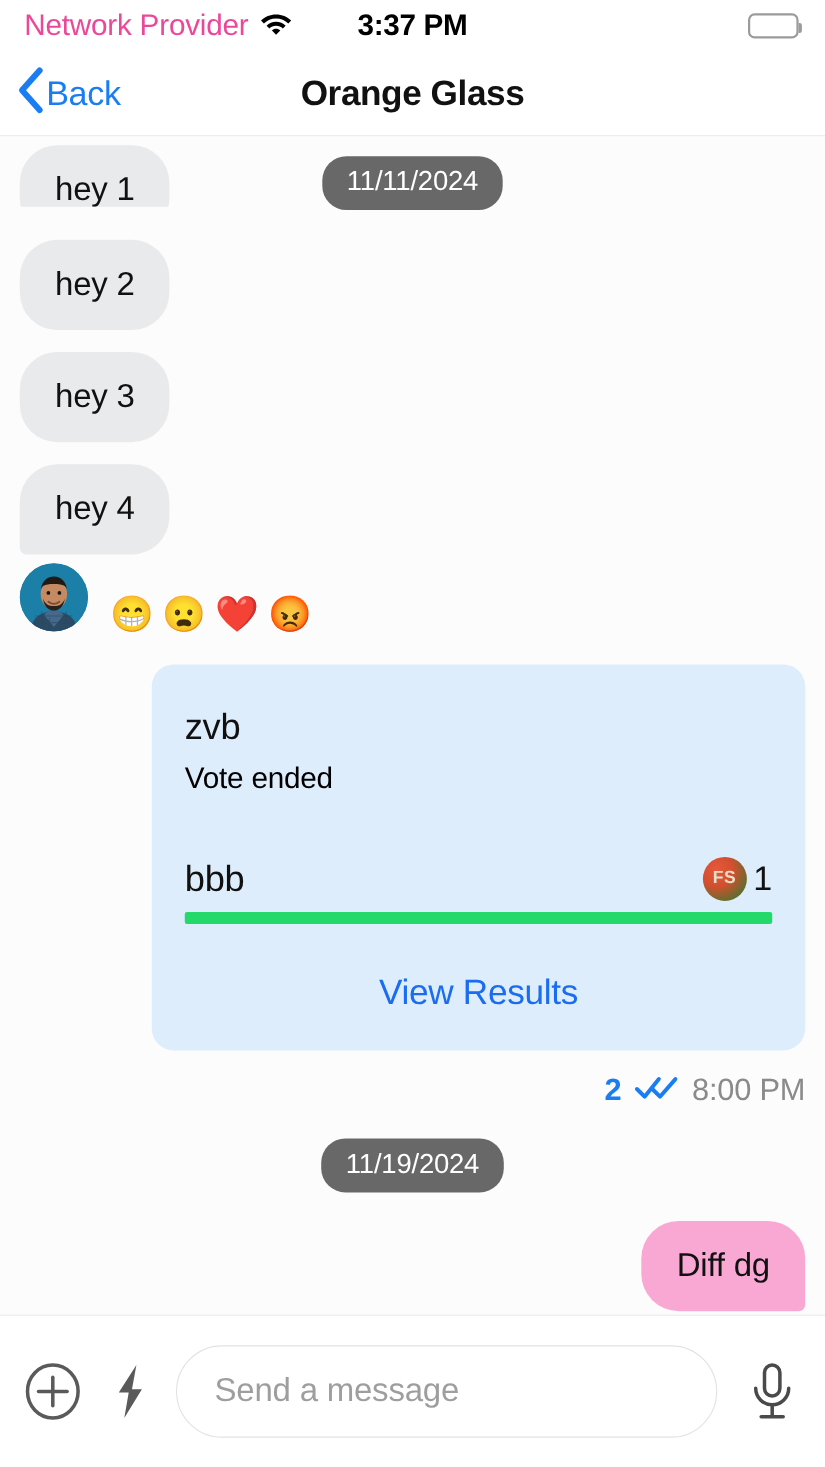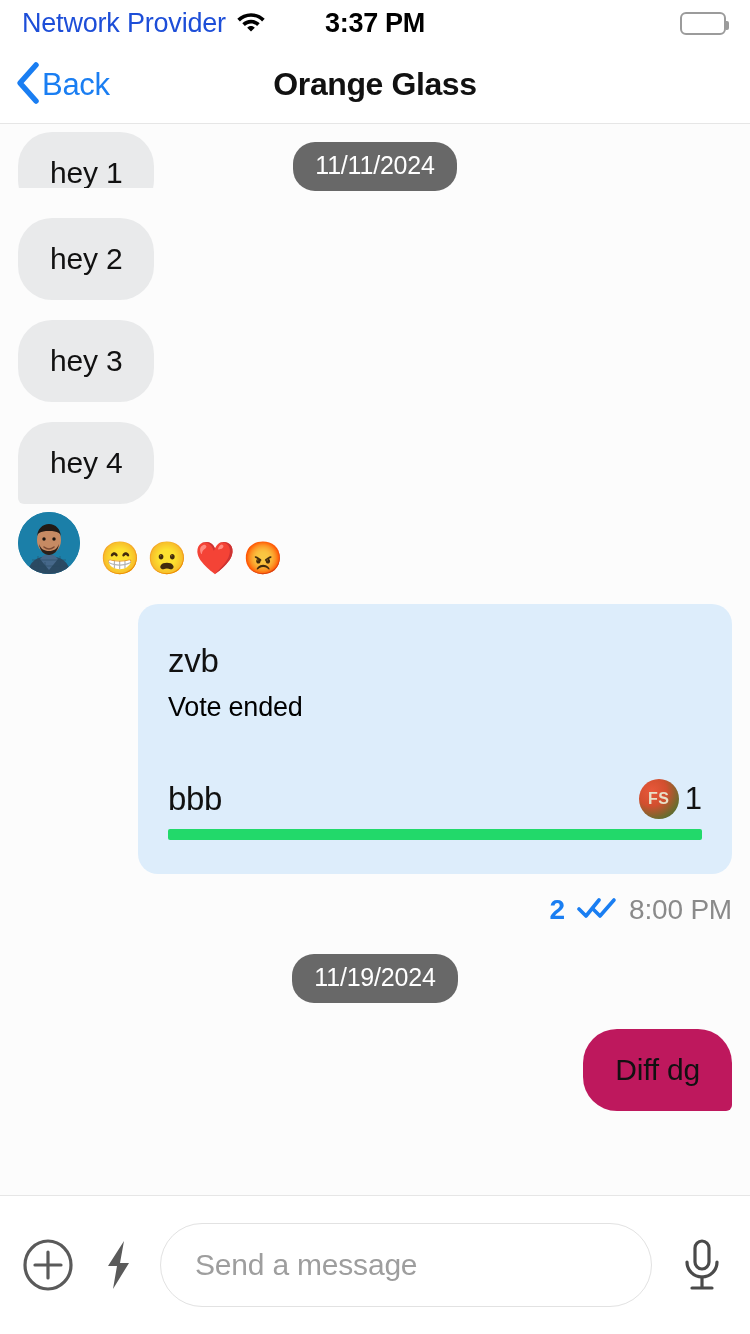--- a/index.html
+++ b/index.html
@@ -14,21 +14,21 @@
 
   
   .statusbar {
     height:46px; flex:0 0 46px;
     display:flex; align-items:center;
     padding:0 24px 0 22px;
     position:relative;
     background:#ffffff;
   }
   .sb-left { display:flex; align-items:center; gap:10px; }
-  .sb-carrier { font-size:27px; font-weight:400; color:#1d4ed8; letter-spacing:-0.2px; }
+  .sb-carrier { font-size:27px; font-weight:400; color:#ec4899; letter-spacing:-0.2px; }
   .sb-time {
     position:absolute; left:0; right:0; top:0; bottom:0;
     display:flex; align-items:center; justify-content:center;
     font-size:27px; font-weight:700; color:#000; letter-spacing:-0.3px;
     pointer-events:none;
   }
   .sb-right { margin-left:auto; display:flex; align-items:center; }
   .battery {
     width:46px; height:23px; border:2px solid #9b9b9b; border-radius:6px;
     padding:2px; position:relative;
@@ -79,21 +79,21 @@
     letter-spacing:-0.2px;
     color:#111;
   }
   .bubble.incoming {
     background:#e9eaeb; color:#111;
     border-radius:34px;
     padding:26px 32px;
   }
   .bubble.incoming.tail { border-bottom-left-radius:6px; }
   .bubble.outgoing {
-    background:#be185d; color:#111;
+    background:#f9a8d4; color:#111;
     border-radius:34px;
     padding:26px 32px;
   }
   .bubble.outgoing.tail { border-bottom-right-radius:6px; }
 
   
   .clip-top { height:64px; overflow:hidden; display:flex; align-items:flex-end; }
   .clip-top .bubble { transform:translateY(26px); }
 
   
@@ -286,20 +286,21 @@
         <div class="poll-option">
           <div class="poll-option-row">
             <span class="poll-option-label">bbb</span>
             <span class="poll-voters">
               <span class="voter-avatar">FS</span>
               <span class="voter-count">1</span>
             </span>
           </div>
           <div class="poll-bar" style="background: rgb(34, 217, 106); width: 100%;"></div>
         </div>
+        <div class="poll-action">View Results</div>
       </div>
     </div>
 
     <div class="status-row">
       <span class="status-count">2</span>
       <span>
         <svg width="40" height="26" viewBox="0 0 40 26">
           <path d="M2 14 L9 21 L22 5" fill="none" stroke="#1a7ef2" stroke-width="3.6" stroke-linecap="round" stroke-linejoin="round"></path>
           <path d="M16 14 L23 21 L37 5" fill="none" stroke="#1a7ef2" stroke-width="3.6" stroke-linecap="round" stroke-linejoin="round"></path>
         </svg>

